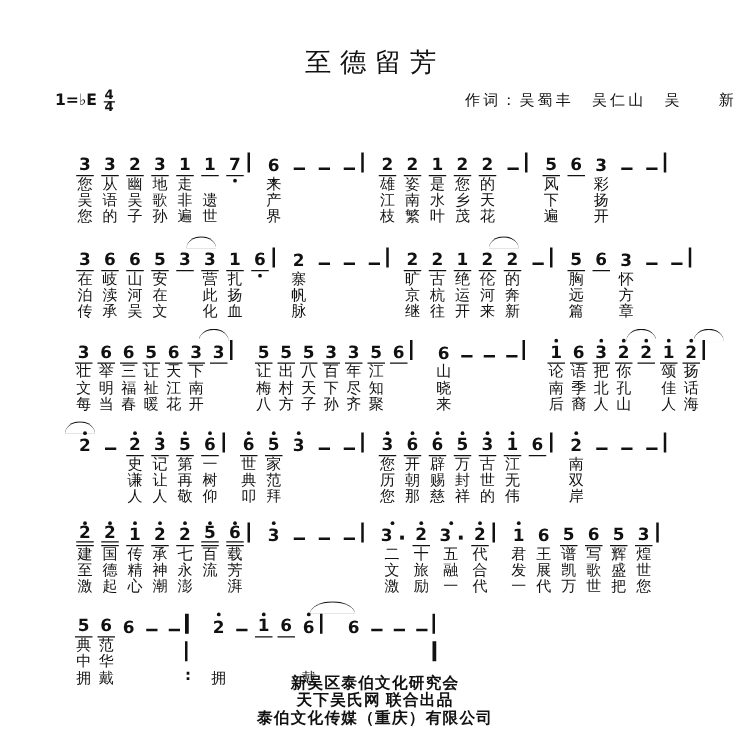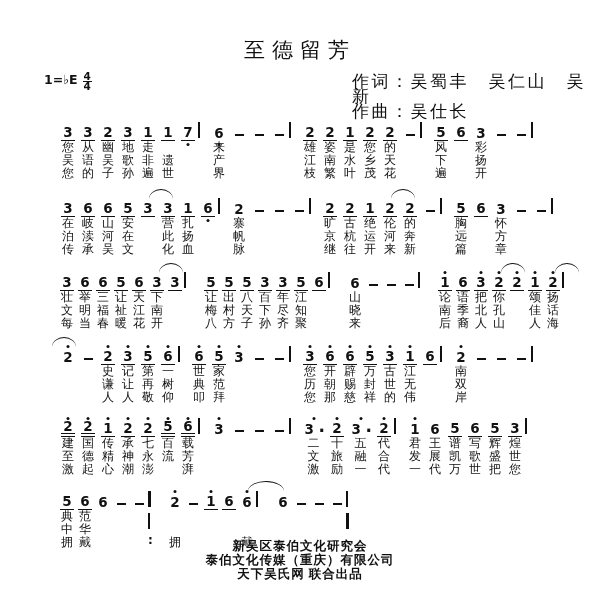--- a/index.html
+++ b/index.html
@@ -5,21 +5,21 @@
   html,body{margin:0;padding:0;background:#e8e8e8;}
   #sheet{position:relative;width:600px;height:600px;background:#ffffff;margin:0 auto;
          font-family:"Liberation Serif","DejaVu Serif",serif;color:#111;overflow:hidden;}
   
   .title{position:absolute;top:36px;left:0;width:100%;text-align:center;
          font-size:21px;letter-spacing:7px;font-weight:500;}
   .keysig{position:absolute;top:72px;left:44px;font-family:"DejaVu Sans",sans-serif;
           font-size:12.5px;font-weight:bold;display:flex;align-items:flex-start;gap:5px;}
   .frac{display:inline-flex;flex-direction:column;align-items:center;font-size:10.5px;line-height:9px;}
   .frac .num{border-bottom:1px solid #111;padding:0 1px;}
-  .credits{position:absolute;top:74px;left:352px;font-size:17px;letter-spacing:2.5px;line-height:15px;}
+  .credits{position:absolute;top:74px;left:372px;font-size:12px;letter-spacing:2.5px;line-height:15px;font-family:Liberation Mono, monospace;}
   
   #systems{position:absolute;left:58px;top:0;width:540px;}
   .system{position:absolute;display:flex;align-items:flex-start;}
   .s0{top:118px}.s1{top:194px}.s2{top:268px}.s3{top:342px}.s4{top:414px}.s5{top:487px}
   .col{position:relative;display:flex;flex-direction:column;width:20px;}
   .s2 .col,.s5 .col{width:18px;}
   .col.dotted{width:27px;}
   .note{height:23px;position:relative;display:flex;align-items:flex-end;justify-content:center;}
   .g{font-family:"DejaVu Sans",sans-serif;font-weight:bold;font-size:13.5px;line-height:15px;padding:0 2.5px;}
   .u1{border-bottom:1.6px solid #111;}
@@ -55,21 +55,20 @@
   <div class="keysig">
     <span>1=♭E</span>
     <span class="frac">
       <span class="num">4</span>
       <span>4</span>
     </span>
   </div>
 
   <div class="credits">
     <div><span>作词：</span><span>吴蜀丰　吴仁山　吴　　新</span></div>
-    <div><span>作曲：</span><span>吴仕长</span></div>
   </div>
 
   <div id="systems">
       <div class="system s0">
         <div class="col">
           <div class="note">
             <span class="g u1">3</span>
           </div>
           <div class="lyr">您</div>
           <div class="lyr">吴</div>
@@ -1212,16 +1211,16 @@
         </div>
         <div class="col fbcol">
           <div class="vline"></div>
           <div class="vline th"></div>
         </div>
       </div>
     </div>
 
   <div class="footer">
     <div>新吴区泰伯文化研究会</div>
+    <div>天下吴氏网 联合出品</div>
     <div>泰伯文化传媒（重庆）有限公司</div>
-    <div>天下吴氏网 联合出品</div>
   </div>
 </div>
 
 </body></html>

